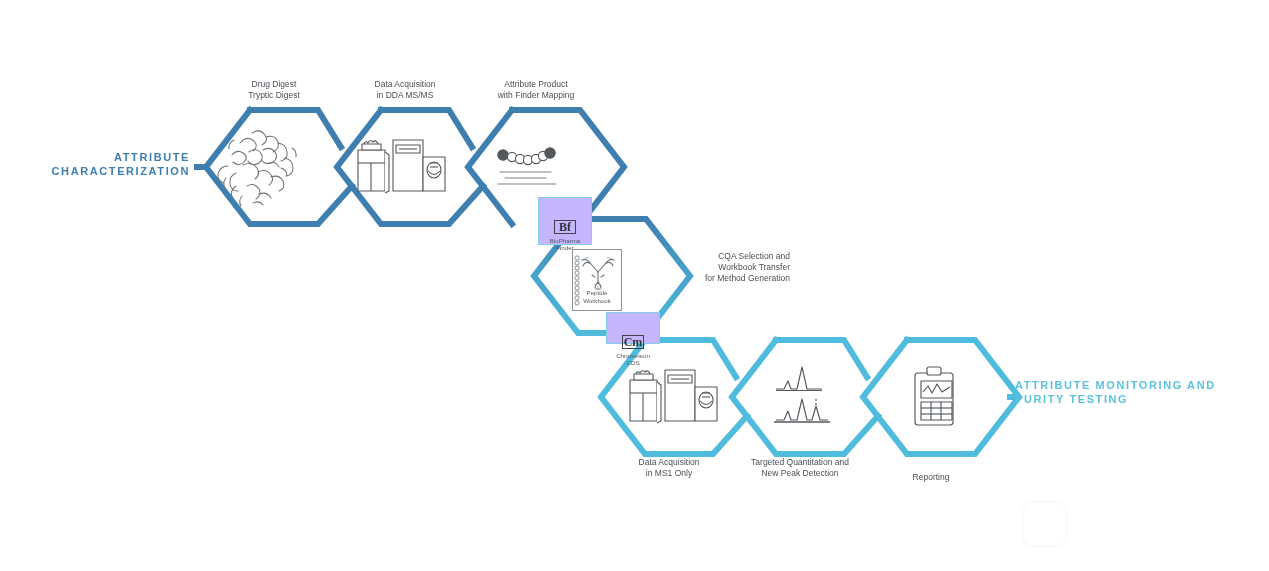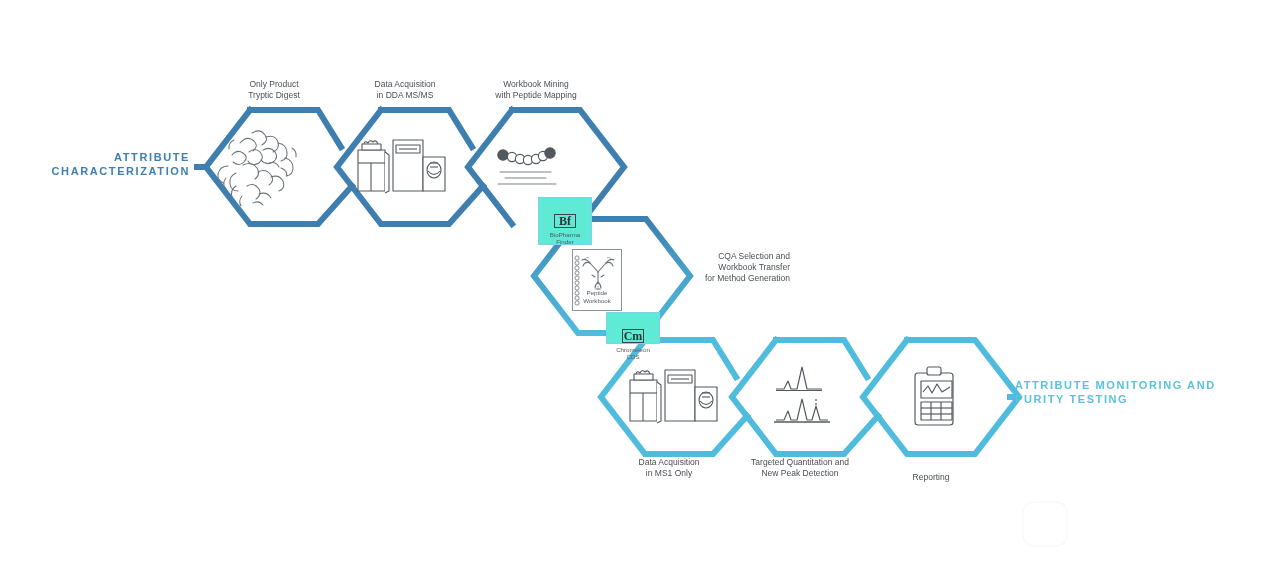--- a/index.html
+++ b/index.html
@@ -40,28 +40,28 @@
     position:absolute;
     font-size:8.5px;
     line-height:11px;
     color:#4a4f55;
     text-align:center;
     width:150px;
   }
 
   .appcard{
     position:absolute;
-    background:#5eead4;
+    background:#c4b5fd;
     border:1.3px solid #7fd0e8;
     box-sizing:border-box;
     display:flex;
     flex-direction:column;
     align-items:center;
     justify-content:space-between;
-    padding-top:16px;
+    padding-top:22px;
   }
   .appcard .glyphbox{
     width:22px;height:22px;
     border:1.5px solid #3f4347;
     box-sizing:border-box;
     display:flex;align-items:center;justify-content:center;
     font-size:12px;font-weight:bold;color:#2f3336;
     font-family:"Liberation Serif", serif;
     line-height:1;
   }
@@ -230,30 +230,30 @@
   </svg>
 
   <div class="side-label" id="label-right">
     <span>ATTRIBUTE MONITORING AND PURITY TESTING</span>
   </div>
   <div class="side-label" id="label-left">
     <span>ATTRIBUTE CHARACTERIZATION</span>
   </div>
 
   <div class="hexlabel" style="left:194px;top:79px;">
-    <div>Only Product</div>
+    <div>Drug Digest</div>
     <div>Tryptic Digest</div>
   </div>
   <div class="hexlabel" style="left:325px;top:79px;">
     <div>Data Acquisition</div>
     <div>in DDA MS/MS</div>
   </div>
   <div class="hexlabel" style="left:456px;top:79px;">
-    <div>Workbook Mining</div>
-    <div>with Peptide Mapping</div>
+    <div>Attribute Product</div>
+    <div>with Finder Mapping</div>
   </div>
 
   <div class="hexlabel" style="left:589px;top:457px;">
     <div>Data Acquisition</div>
     <div>in MS1 Only</div>
   </div>
   <div class="hexlabel" style="left:720px;top:457px;">
     <div>Targeted Quantitation and</div>
     <div>New Peak Detection</div>
   </div>

